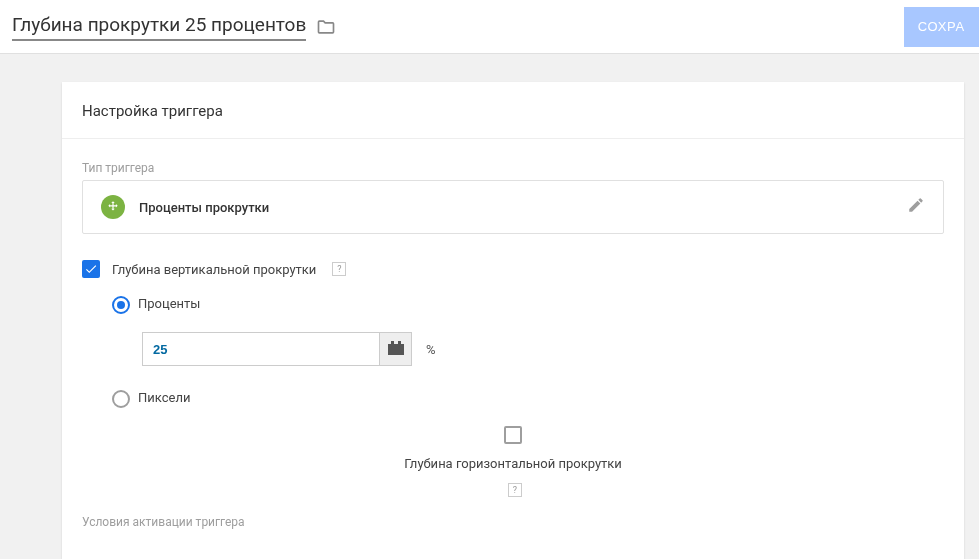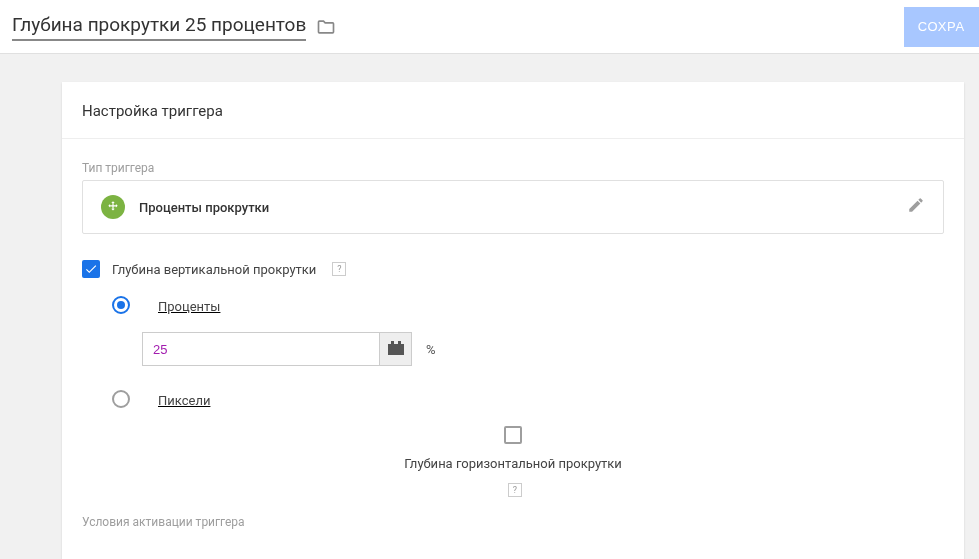--- a/index.html
+++ b/index.html
@@ -146,24 +146,23 @@
       font-size: 9px;
       color: #999;
       margin-left: 4px;
     }
     .radio-group {
       margin-left: 30px;
       margin-bottom: 10px;
     }
     .radio-row {
       display: flex;
-      align-items: flex-end;
-      gap: 28px;
+      align-items: flex-start;
+      gap: 8px;
       margin-bottom: 18px;
-      text-decoration: underline;
     }
     .radio {
       width: 18px;
       height: 18px;
       border-radius: 50%;
       cursor: pointer;
       display: flex;
       align-items: center;
       justify-content: center;
     }
@@ -194,21 +193,22 @@
       margin-left: 30px;
       margin-top: 8px;
       margin-bottom: 24px;
     }
     .text-input {
       border: 1px solid #ccc;
       height: 34px;
       width: 238px;
       padding: 0 10px;
       font-size: 13px;
-      color: #a21caf;
+      color: #0369a1;
+      font-weight: bold;
     }
     .brick-button {
       width: 32px;
       height: 34px;
       background: #eee;
       border: 1px solid #ccc;
       border-left: none;
       display: flex;
       align-items: center;
       justify-content: center;

